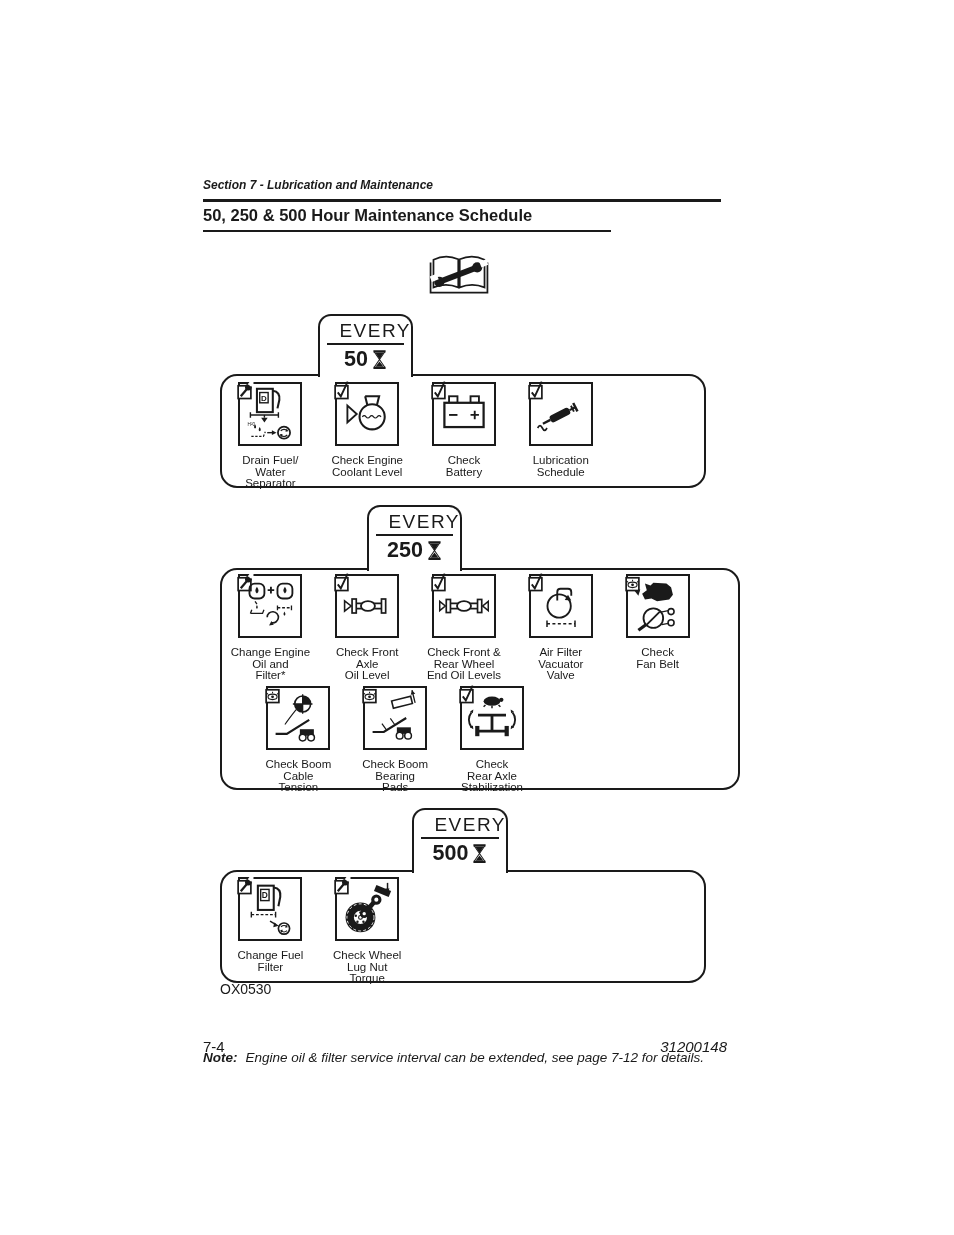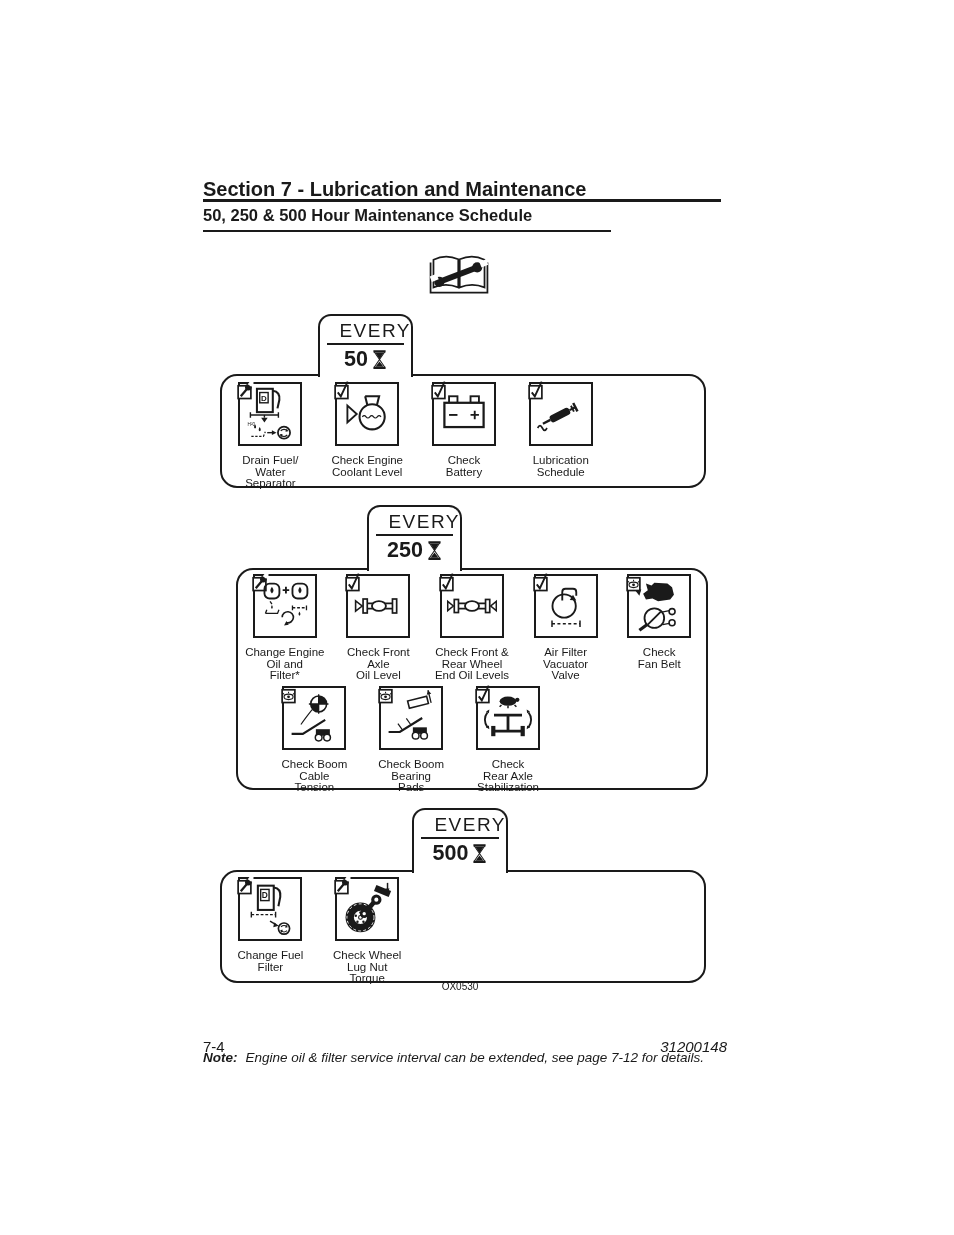--- a/index.html
+++ b/index.html
@@ -1,39 +1,39 @@
 <!DOCTYPE html>
 <html><head>
 <meta charset="utf-8">
 <style>
   html,body{margin:0;padding:0;background:#fff;}
   .page{position:relative;width:954px;height:1235px;background:#fff;overflow:hidden;
         font-family:"Liberation Sans",sans-serif;color:#1a1a1a;}
   .abs{position:absolute;}
-  .sec-title{left:203px;top:178px;font-weight:bold;font-size:20px;}
+  .sec-title{left:203px;top:178px;font-style:italic;font-weight:bold;font-size:12px;}
   .rule1{left:203px;top:199px;width:518px;height:2.5px;background:#1a1a1a;}
   .pg-title{left:203px;top:206px;font-weight:bold;font-size:16.5px;}
   .rule2{left:203px;top:230px;width:408px;height:1.6px;background:#1a1a1a;}
   .book{left:424px;top:252px;line-height:0;}
   .gbox{position:absolute;border:2.6px solid #1a1a1a;border-radius:17px;background:#fff;box-sizing:border-box;z-index:1;}
   .gtab{position:absolute;border:2.6px solid #1a1a1a;border-bottom:none;border-radius:13px 13px 0 0;
         background:#fff;z-index:2;text-align:center;box-sizing:border-box;}
   .gtab .every{font-size:19px;letter-spacing:1.5px;margin-top:4px;text-align:right;}
   .gtab .tab-rule{height:2.4px;background:#1a1a1a;margin:1px 7px 2px;}
   .gtab .hours-row{display:flex;align-items:center;justify-content:center;gap:4px;
         font-size:21.5px;font-weight:bold;margin-top:1px;text-align:center;}
   .gtab .hg{line-height:0;}
   .row{position:absolute;left:0;width:100%;display:flex;}
   .cell{width:96.8px;display:flex;flex-direction:column;align-items:center;}
   .ibox{position:relative;width:64px;height:64px;border:2.5px solid #1a1a1a;box-sizing:border-box;background:#fff;}
   .badge{position:absolute;top:-4px;left:-3px;line-height:0;}
   .tico{position:absolute;left:0;top:0;right:0;bottom:0;display:flex;align-items:center;justify-content:center;line-height:0;}
   .tico svg{width:56px;height:56px;}
   .lbl{margin-top:9px;font-size:11.5px;line-height:11.5px;text-align:center;white-space:pre-line;}
-  .fig-code{left:220px;top:981px;width:480px;text-align:center;font-size:10px;}
+  .fig-code{left:220px;top:981px;width:480px;text-align:left;font-size:14px;}
   .note{left:203px;top:1014px;font-style:italic;font-size:13.5px;margin-top:36px;}
   .note .nlab{font-weight:bold;margin-right:8px;}
   .pgnum{left:203px;top:1038px;font-size:15px;}
   .docnum{left:203px;top:1038px;width:524px;text-align:right;font-style:italic;font-size:15px;}
 </style>
 </head>
 <body>
 
 <div class="page">
 
@@ -162,21 +162,21 @@
 <path d="M1.5,1.2 h13 M1.5,18.8 h13" stroke="#1a1a1a" stroke-width="2.4"></path>
 <path d="M2.5,2 L13.5,18 M13.5,2 L2.5,18" stroke="#1a1a1a" stroke-width="1.1" fill="none"></path>
 <path d="M3.5,2.4 h9 L8,9.6 Z" fill="#1a1a1a"></path>
 <path d="M8,12 l4.3,5.6 H3.7 Z" fill="#1a1a1a"></path>
             </svg></span>
       </div>
     </div>
   </div>
 
   <div>
-    <div class="gbox" id="box1" style="left:236px;top:568px;width:472px;height:222px">
+    <div class="gbox" id="box1" style="left:220px;top:568px;width:520px;height:222px">
         <div class="row" style="top: 4px;">
           <div class="cell">
             <div class="ibox">
               <span class="badge"><svg viewBox="0 0 18 22" width="17" height="21">
 <rect x="1.2" y="6" width="13.5" height="13.5" fill="#fff" stroke="#1a1a1a" stroke-width="1.8"></rect>
 <path d="M4,17 L10.5,9.5" stroke="#1a1a1a" stroke-width="2.4"></path>
 <circle cx="12" cy="7.5" r="3.5" fill="#1a1a1a"></circle>
 <rect x="12.5" y="1" width="4.5" height="5" fill="#fff" transform="rotate(35 14.5 3.5)"></rect>
                 </svg></span>
               <span class="tico">

